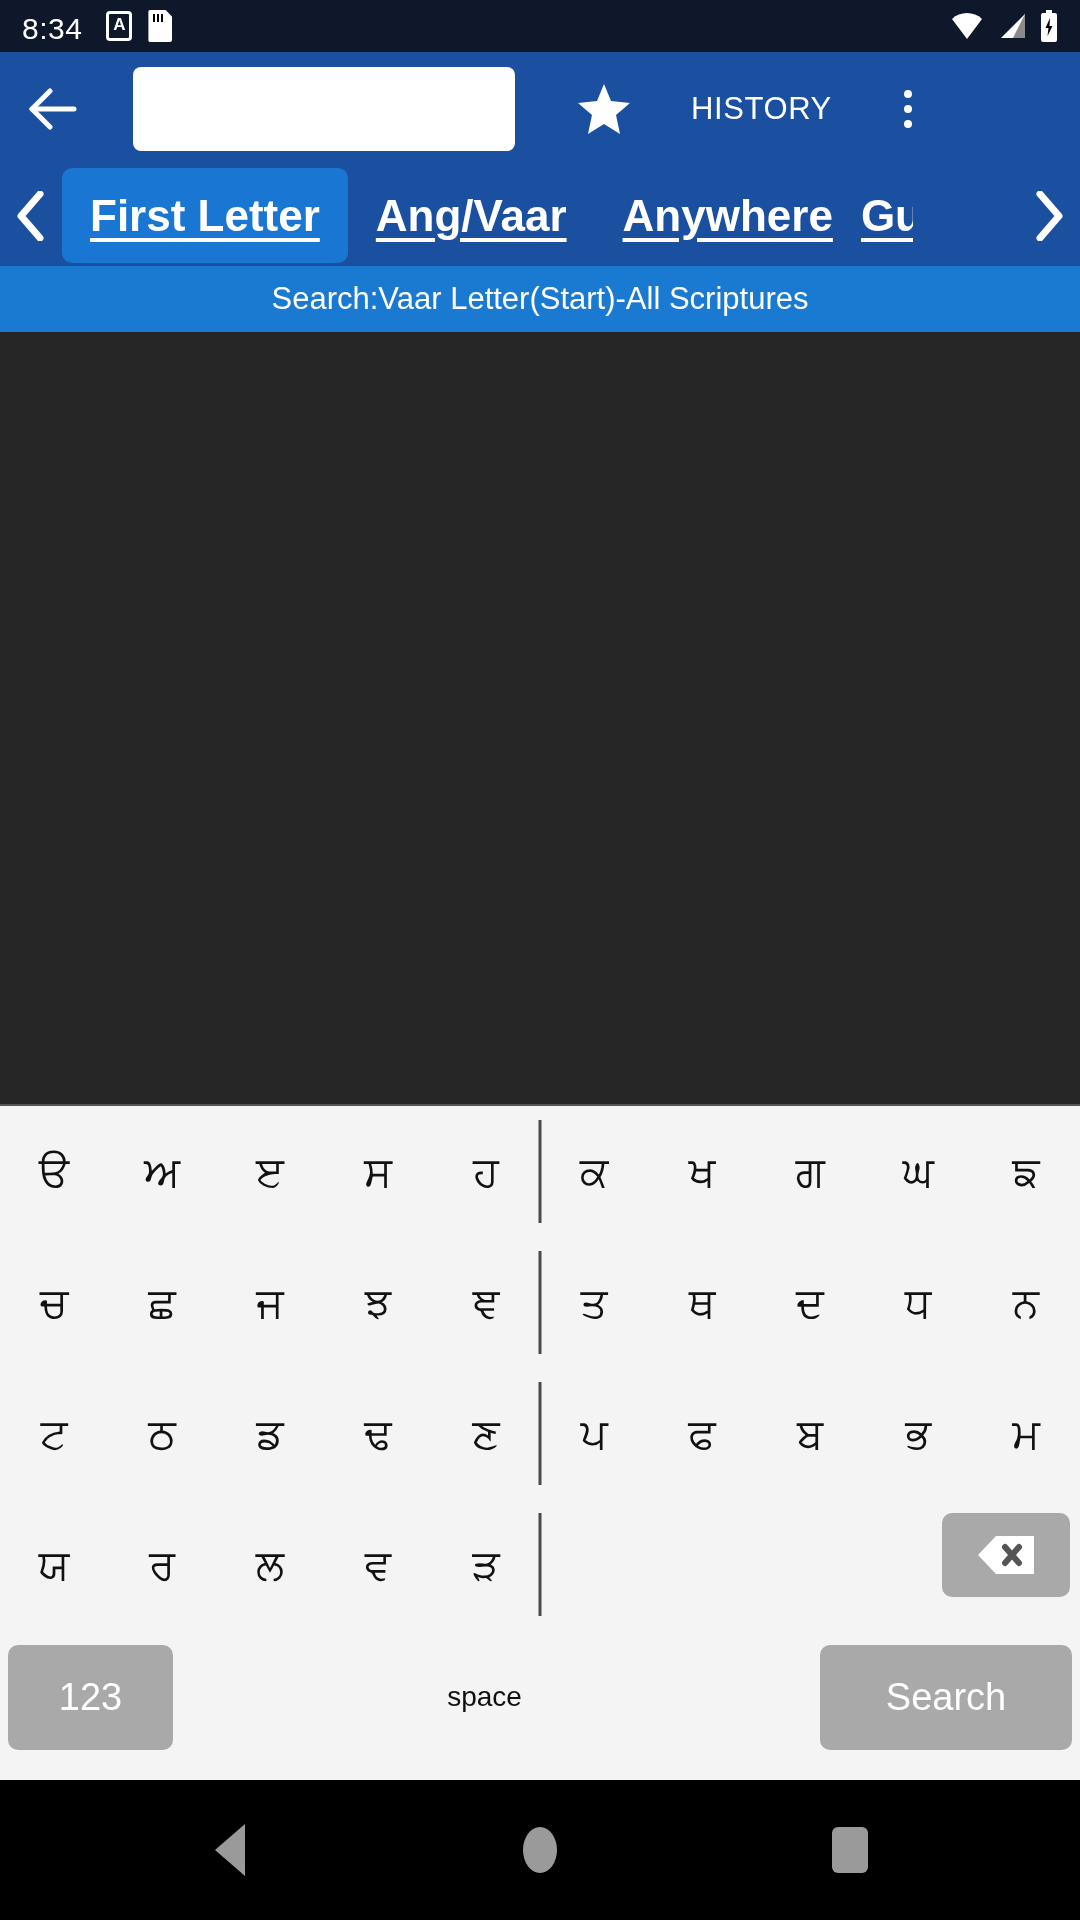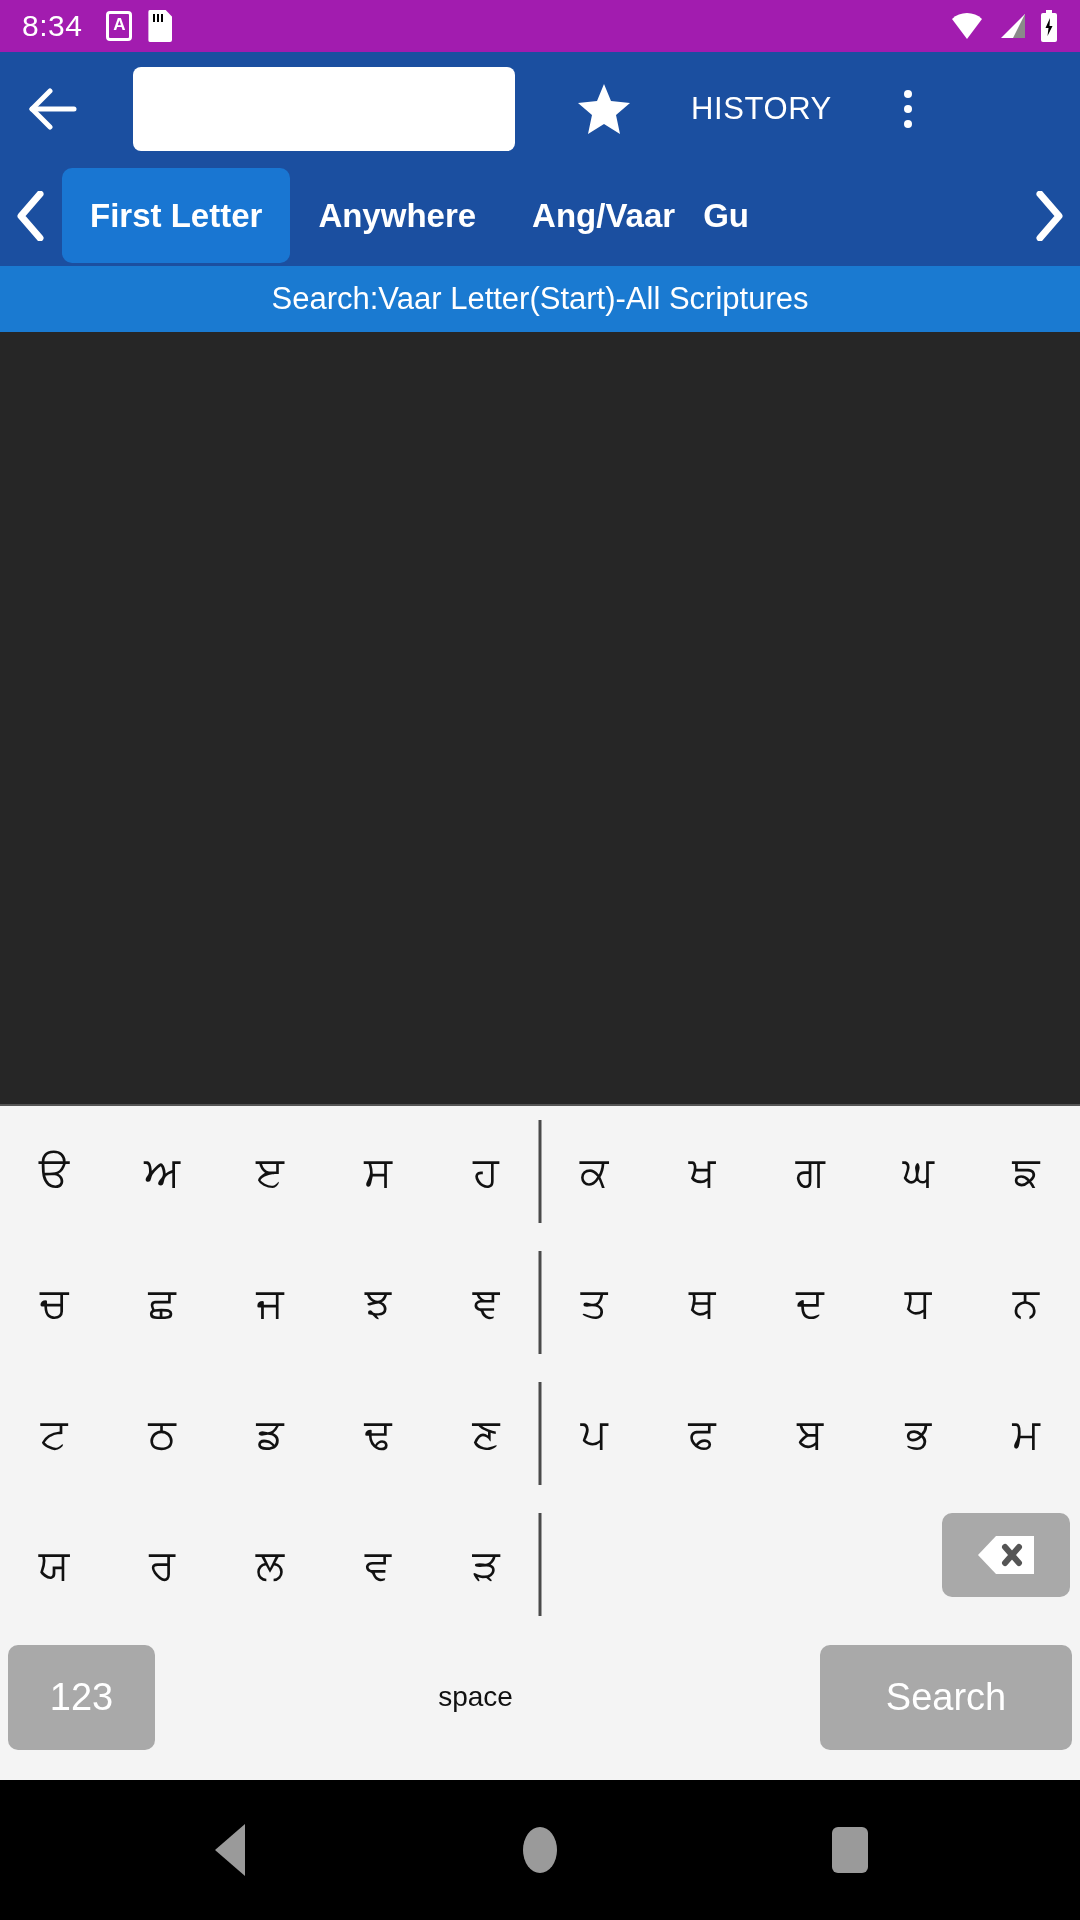--- a/index.html
+++ b/index.html
@@ -6,22 +6,22 @@
   html, body {
     width: 1080px; height: 1920px;
     background: #000;
     font-family: "Liberation Sans", "DejaVu Sans", sans-serif;
     overflow: hidden;
   }
   #app { width: 1080px; height: 1920px; position: relative; display: flex; flex-direction: column; }
 
   
   .statusbar {
-    height: 52px; background: #a21caf; color: #fff;
-    display: flex; align-items: center; padding: 4px 22px;
+    height: 52px; background: #0f172a; color: #fff;
+    display: flex; padding: 12px 22px;
     flex: 0 0 52px;
   }
   .sb-time { font-size: 30px; font-weight: 400; letter-spacing: 0.5px; }
   .sb-left-icons { display: flex; align-items: center; gap: 16px; margin-left: 24px; }
   .sb-spacer { flex: 1; }
   .sb-right-icons { display: flex; align-items: center; gap: 13px; }
   .icon-a {
     width: 26px; height: 30px; border: 3px solid #fff; border-radius: 4px;
     color: #fff; font-size: 17px; font-weight: bold; line-height: 22px; text-align: center;
   }
@@ -70,22 +70,22 @@
   }
   .tabs-scroll {
     flex: 1; display: flex; align-items: center; height: 100%; overflow: hidden;
     position: relative;
   }
   .tab {
     height: 95px; display: flex; align-items: center; justify-content: center;
     padding: 0 28px; cursor: pointer; flex: 0 0 auto;
   }
   .tab span {
-    color: #fff; font-size: 33px; font-weight: bold;
-    text-underline-offset: 7px;
+    color: #fff; font-size: 44px; font-weight: bold;
+    text-decoration: underline; text-underline-offset: 7px;
     white-space: nowrap;
   }
   .tab.selected { background: #1976d2; border-radius: 10px; }
   .tab.clipped { overflow: hidden; width: 52px; padding: 0; justify-content: flex-start; }
 
   
   .subheader {
     background: #1a7ad1; flex: 0 0 66px;
     display: flex; align-items: center; justify-content: center;
   }
@@ -115,21 +115,21 @@
   .kb-backspace {
     position: absolute; right: 10px; top: 14px; width: 128px; height: 84px;
     background: #a9a9a9; border-radius: 10px;
     display: flex; align-items: center; justify-content: center; cursor: pointer;
   }
   .kb-bottom {
     flex: 0 0 150px; display: flex; align-items: center; padding: 0 8px 16px 8px; gap: 0;
     position: relative;
   }
   .kb-btn-123 {
-    width: 147px; height: 105px; background: #a9a9a9; border-radius: 10px;
+    width: 165px; height: 105px; background: #a9a9a9; border-radius: 10px;
     display: flex; align-items: center; justify-content: center;
     color: #fff; font-size: 38px; cursor: pointer;
   }
   .kb-space {
     flex: 1 1 auto; height: 105px; display: flex; align-items: center; justify-content: center;
     color: #111; font-size: 28px; cursor: pointer; margin: 0 28px;
   }
   .kb-btn-search {
     width: 252px; height: 105px; background: #a9a9a9; border-radius: 10px;
     display: flex; align-items: center; justify-content: center;
@@ -199,24 +199,24 @@
     <div class="tab-chevron">
       <svg width="34" height="50" viewBox="0 0 34 50">
         <path d="M26 3 L7 25 L26 47" stroke="#fff" stroke-width="7" fill="none" stroke-linecap="round" stroke-linejoin="round"></path>
       </svg>
     </div>
     <div class="tabs-scroll">
       <div class="tab selected">
         <span>First Letter</span>
       </div>
       <div class="tab">
+        <span>Ang/Vaar</span>
+      </div>
+      <div class="tab">
         <span>Anywhere</span>
-      </div>
-      <div class="tab">
-        <span>Ang/Vaar</span>
       </div>
       <div class="tab clipped">
         <span>Gu</span>
       </div>
     </div>
     <div class="tab-chevron">
       <svg width="34" height="50" viewBox="0 0 34 50">
         <path d="M8 3 L27 25 L8 47" stroke="#fff" stroke-width="7" fill="none" stroke-linecap="round" stroke-linejoin="round"></path>
       </svg>
     </div>

